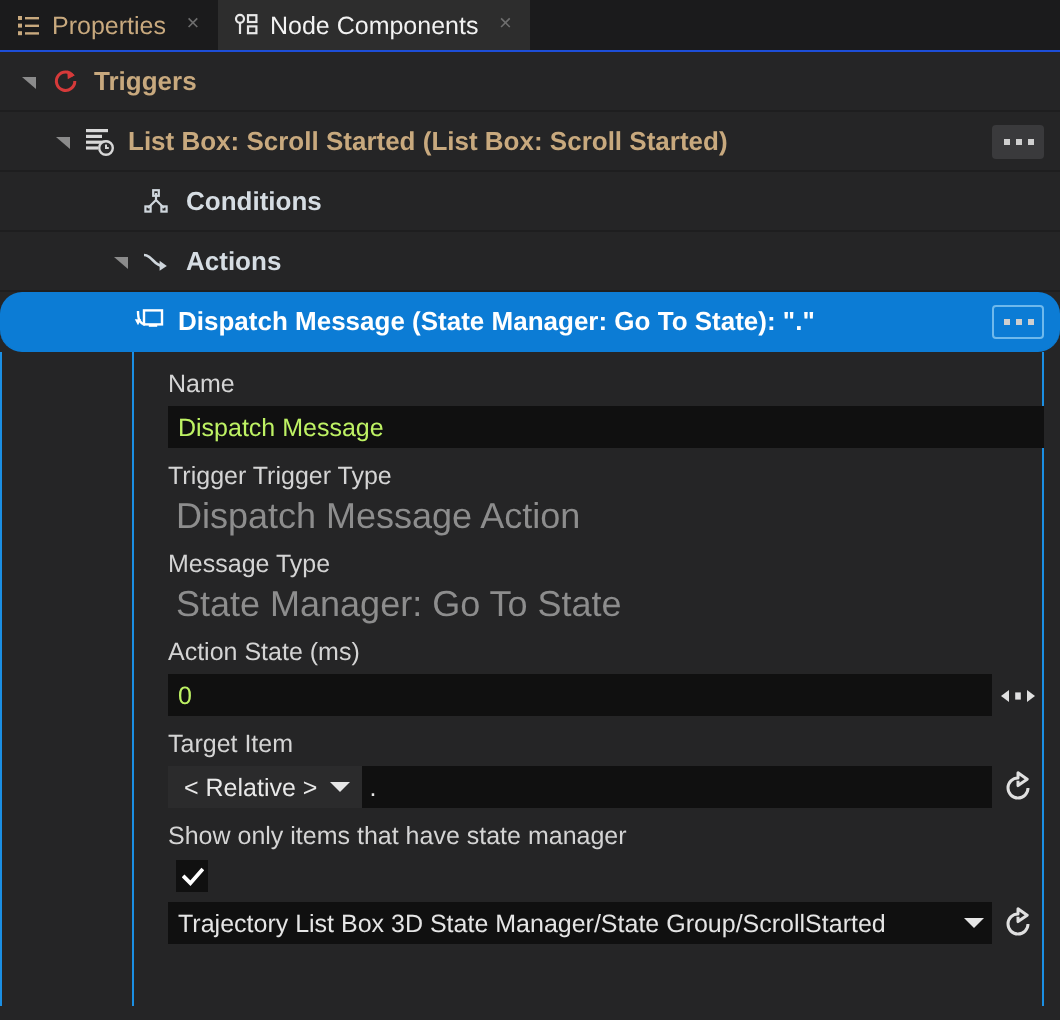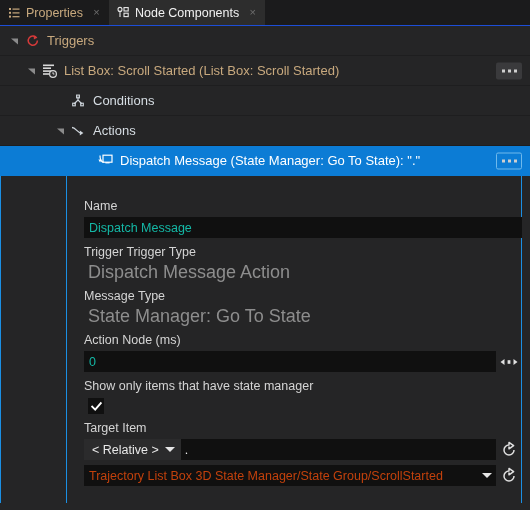--- a/index.html
+++ b/index.html
@@ -58,21 +58,21 @@
     display: flex;
     align-items: center;
     border-bottom: 1px solid #1e1e1f;
     position: relative;
     cursor: default;
     box-sizing: border-box;
   }
   .trow.depth0 { padding-left: 8px; }
   .trow.depth1 { padding-left: 25px; text-align: right; }
   .trow.depth2 { padding-left: 54px; }
-  .trow.depth3 { padding-left: 81px; }
+  .trow.depth3 { padding-left: 50px; border-radius: 11px; }
   .trow.selected {
     background: #0c7cd5;
     border-bottom-color: #0c7cd5;
   }
   .trow.selected .trow-label { color: #ffffff; }
 
   .twisty {
     width: 13px; height: 13px;
     flex: 0 0 auto;
     display: inline-flex; align-items: center; justify-content: center;
@@ -83,20 +83,21 @@
     width: 18px; height: 18px;
     flex: 0 0 auto;
     display: inline-flex; align-items: center; justify-content: center;
     margin-right: 6px;
   }
   .trow-label {
     color: #c8a97e;
     font-size: 13px;
     white-space: nowrap;
     overflow: hidden;
+    font-weight: bold;
   }
   .trow-label.pale { color: #d6dde3; }
 
   .dots-btn {
     position: absolute;
     right: 8px;
     top: 50%;
     transform: translateY(-50%);
     width: 26px;
     height: 17px;
@@ -137,21 +138,20 @@
   .guide-right  { left: 521px; }
 
   .form {
     position: absolute;
     left: 68px;
     right: 8px;
     top: 0;
     bottom: 0;
     padding: 7px 0 0 16px;
     box-sizing: border-box;
-    margin-top: 14px;
   }
 
   .f-label {
     color: #d4d4d4;
     font-size: 12.5px;
     line-height: 19px;
     margin-bottom: 1px;
     white-space: nowrap;
   }
   .f-readonly {
@@ -164,21 +164,21 @@
   }
   .f-group { margin-bottom: 5px; }
 
   .f-input {
     background: #101010;
     border: none;
     height: 21px;
     display: flex;
     align-items: center;
     padding: 0 5px;
-    color: #14b8a6;
+    color: #bef264;
     font-size: 12.5px;
     box-sizing: border-box;
     white-space: nowrap;
     overflow: hidden;
   }
   .row-with-icon {
     display: flex;
     align-items: center;
     gap: 0;
   }
@@ -242,21 +242,21 @@
     box-sizing: border-box;
     margin-right: 1px;
   }
   .select-box {
     background: #101010;
     height: 21px;
     flex: 1 1 auto;
     display: flex;
     align-items: center;
     padding: 0 4px 0 5px;
-    color: #c2410c;
+    color: #e5e5e5;
     font-size: 12.5px;
     box-sizing: border-box;
     white-space: nowrap;
     overflow: hidden;
   }
   .select-box .sel-text { flex: 1 1 auto; overflow: hidden; }
   .caret-down {
     flex: 0 0 auto;
     width: 0; height: 0;
     border-left: 5px solid transparent;
@@ -413,39 +413,30 @@
       <div class="f-label">Trigger Trigger Type</div>
       <div class="f-readonly">Dispatch Message Action</div>
     </div>
 
     <div class="f-group">
       <div class="f-label">Message Type</div>
       <div class="f-readonly">State Manager: Go To State</div>
     </div>
 
     <div class="f-group">
-      <div class="f-label">Action Node (ms)</div>
+      <div class="f-label">Action State (ms)</div>
       <div class="row-with-icon">
         <div class="f-input">0</div>
         <span class="side-icon">
           <svg width="20" height="12" viewBox="0 0 20 12">
             <path d="M5.5 3 L1.5 6 L5.5 9 Z" fill="#e0e0e0"></path>
             <rect x="8.6" y="4.2" width="2.8" height="3.6" fill="#e0e0e0"></rect>
             <path d="M14.5 3 L18.5 6 L14.5 9 Z" fill="#e0e0e0"></path>
           </svg>
         </span>
-      </div>
-    </div>
-
-    <div class="f-group">
-      <div class="f-label">Show only items that have state manager</div>
-      <div class="checkbox">
-        <svg width="11" height="11" viewBox="0 0 11 11">
-          <path d="M1.2 5.6 L4.2 8.6 L9.8 2.2" fill="none" stroke="#ffffff" stroke-width="1.9" stroke-linecap="square"></path>
-        </svg>
       </div>
     </div>
 
     <div class="f-group">
       <div class="f-label">Target Item</div>
       <div class="row-with-icon">
         <div class="combo-inline">
           <span class="combo-chip">
             <span>&lt; Relative &gt;</span>
             <span class="chip-caret"></span>
@@ -454,20 +445,29 @@
         </div>
         <span class="side-icon">
           <svg width="18" height="18" viewBox="0 0 18 18">
             <path d="M14 9 A5 5 0 1 1 9 4 L9 1.4 L13.6 4.6 L9 7.8 L9 5.4" fill="none" stroke="#e0e0e0" stroke-width="1.5" stroke-linejoin="round"></path>
           </svg>
         </span>
       </div>
     </div>
 
     <div class="f-group">
+      <div class="f-label">Show only items that have state manager</div>
+      <div class="checkbox">
+        <svg width="11" height="11" viewBox="0 0 11 11">
+          <path d="M1.2 5.6 L4.2 8.6 L9.8 2.2" fill="none" stroke="#ffffff" stroke-width="1.9" stroke-linecap="square"></path>
+        </svg>
+      </div>
+    </div>
+
+    <div class="f-group">
       <div class="row-with-icon">
         <div class="select-box">
           <span class="sel-text">Trajectory List Box 3D State Manager/State Group/ScrollStarted</span>
           <span class="caret-down"></span>
         </div>
         <span class="side-icon">
           <svg width="18" height="18" viewBox="0 0 18 18">
             <path d="M14 9 A5 5 0 1 1 9 4 L9 1.4 L13.6 4.6 L9 7.8 L9 5.4" fill="none" stroke="#e0e0e0" stroke-width="1.5" stroke-linejoin="round"></path>
           </svg>
         </span>

